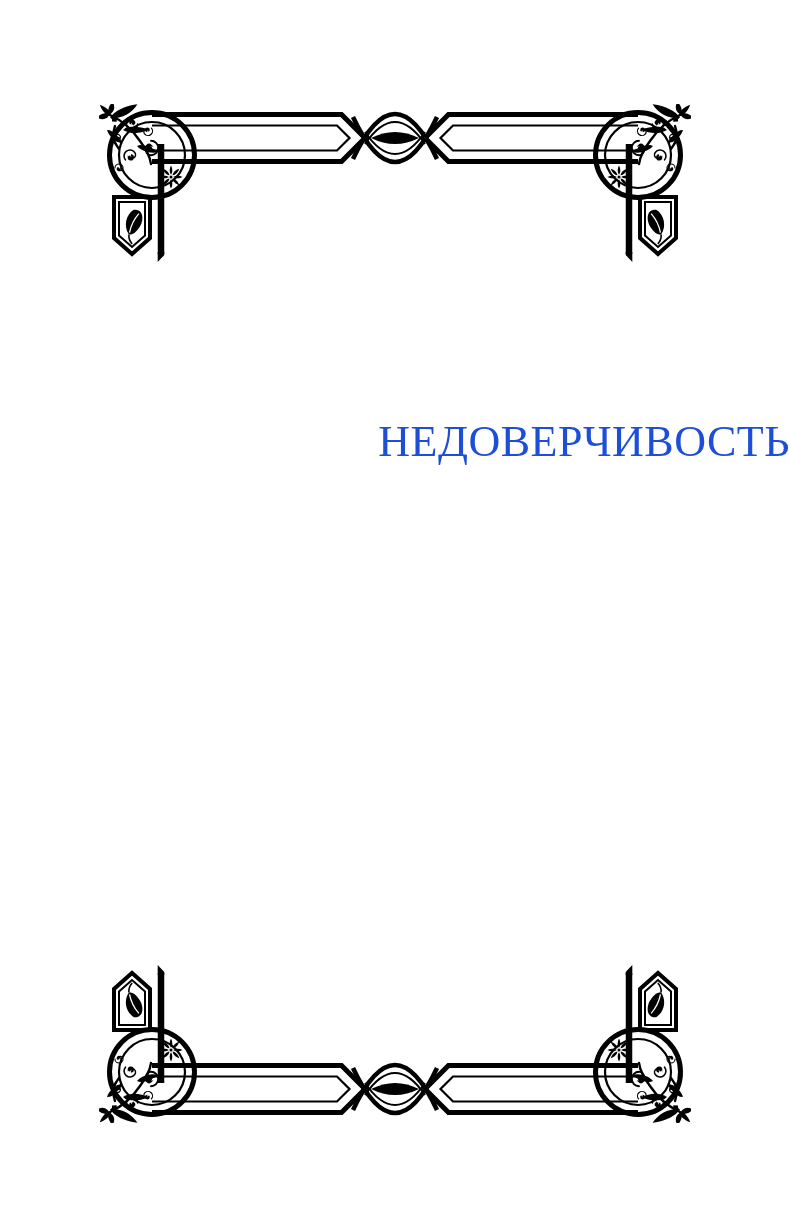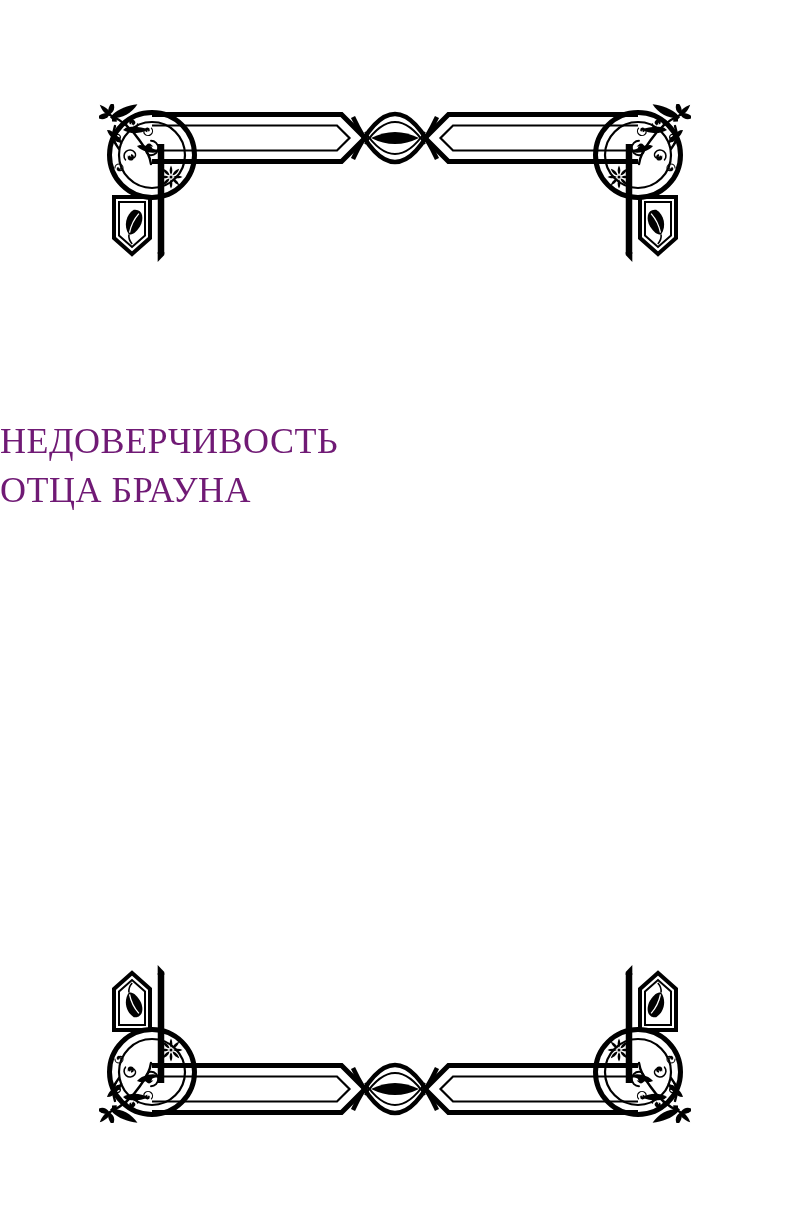--- a/index.html
+++ b/index.html
@@ -34,23 +34,23 @@
   svg.ornament.top { top: 104px; }
   svg.ornament.bottom {
     top: 961px;
     transform: scaleY(-1);
   }
   .title-block {
     position: absolute;
     top: 417px;
     left: 0;
     width: 790px;
-    text-align: left;
-    color: #701a75;
-    font-size: 36px;
+    text-align: right;
+    color: #1d4ed8;
+    font-size: 44px;
     line-height: 49px;
     letter-spacing: 0.5px;
     font-weight: 400;
   }
   .title-line {
     white-space: nowrap;
   }
 </style>
 </head>
 <body>
@@ -134,20 +134,19 @@
       </g>
     </defs>
   </svg>
 
   <svg class="ornament top" viewBox="0 0 592 162">
     <use href="#ornament-full"></use>
   </svg>
 
   <div class="title-block">
     <div class="title-line">НЕДОВЕРЧИВОСТЬ</div>
-    <div class="title-line">ОТЦА БРАУНА</div>
   </div>
 
   <svg class="ornament bottom" viewBox="0 0 592 162">
     <use href="#ornament-full"></use>
   </svg>
 
 </div>
 
 </body></html>

